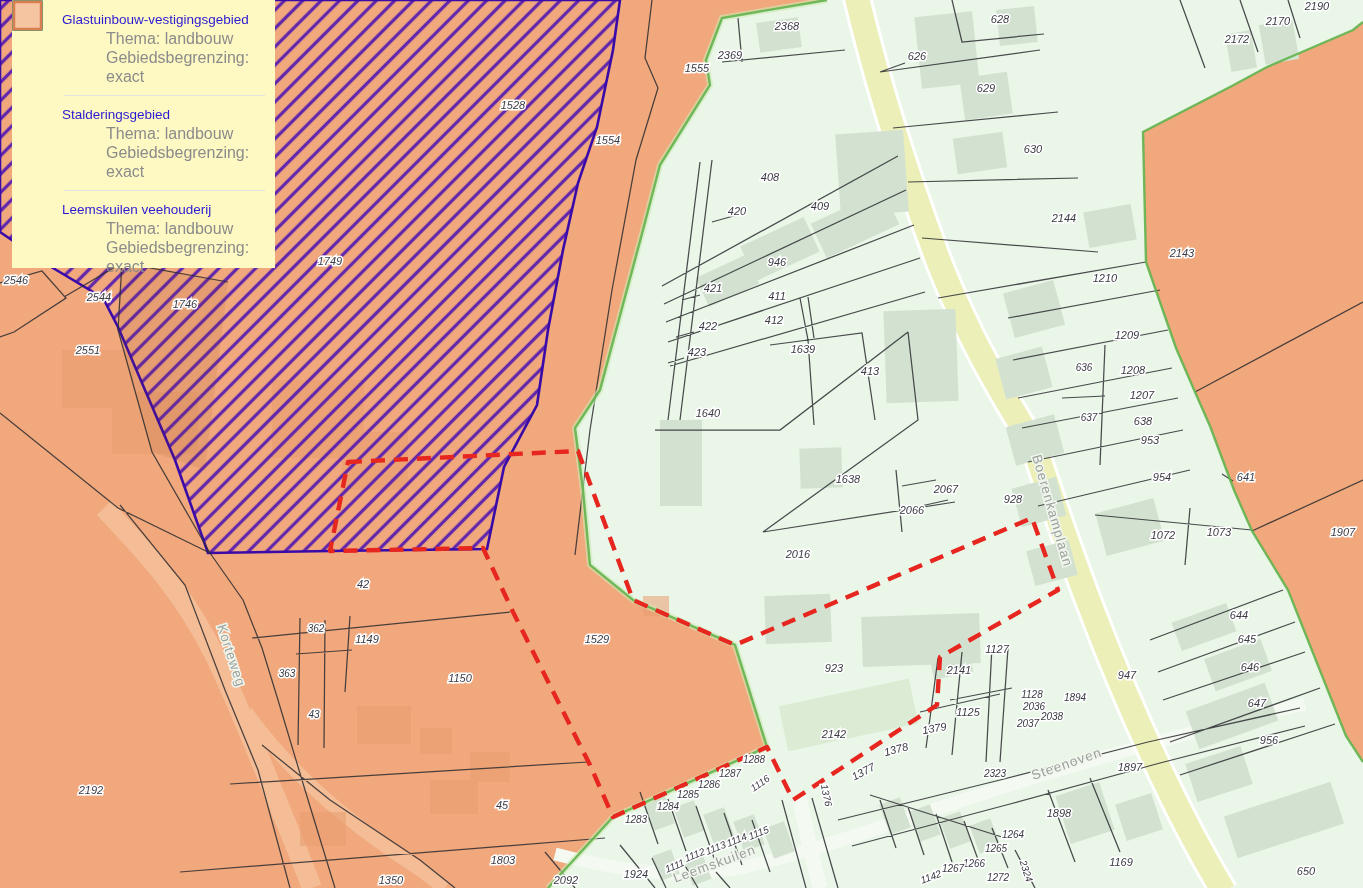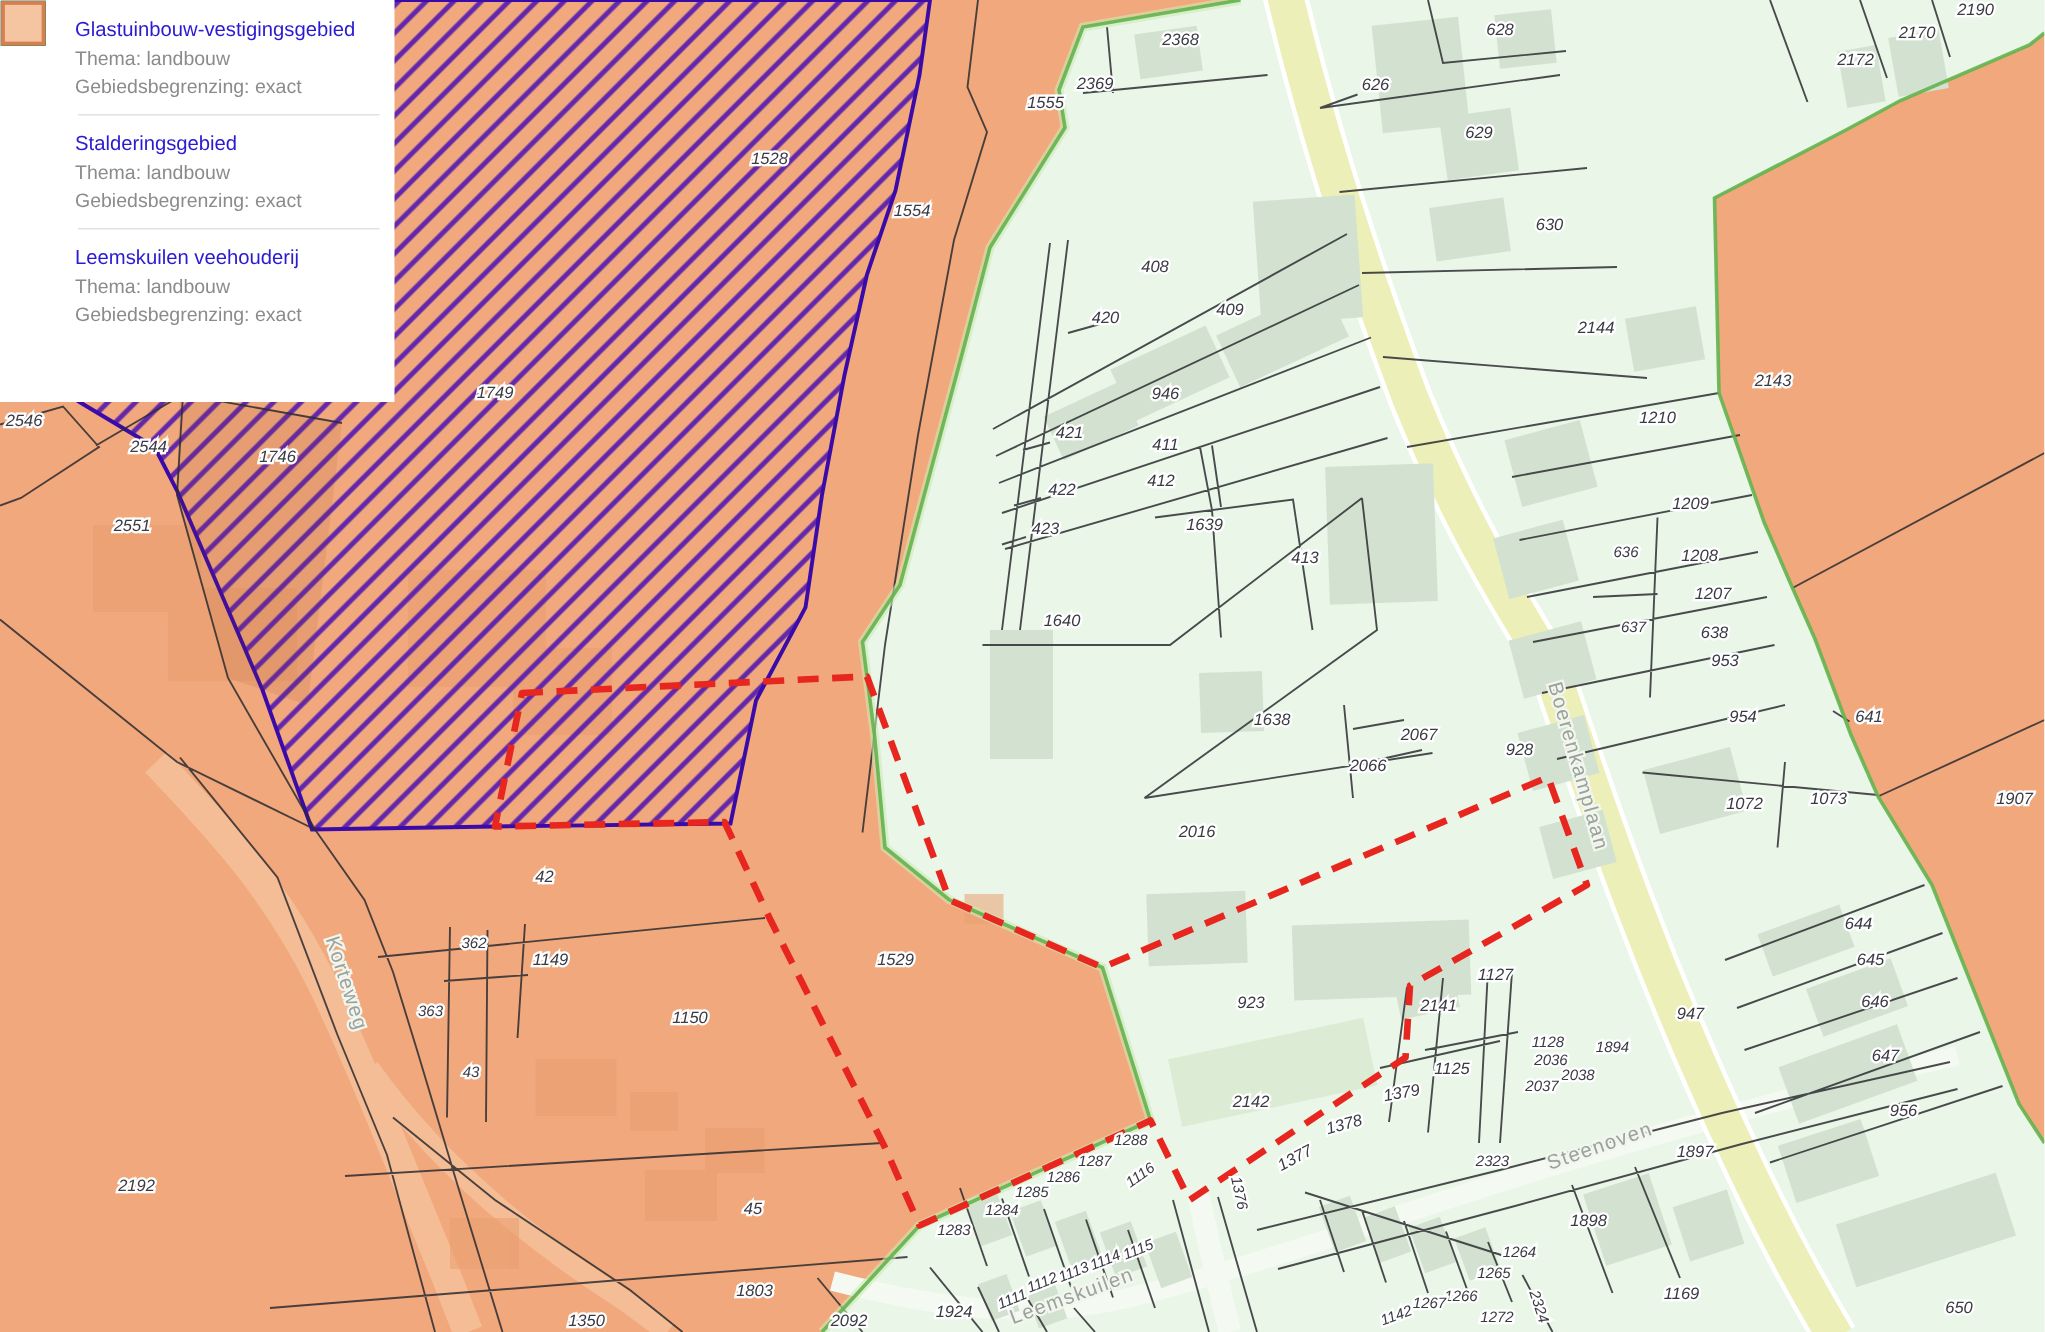--- a/index.html
+++ b/index.html
@@ -1,25 +1,25 @@
 <!DOCTYPE html>
 <html><head>
 <meta charset="utf-8">
 <style>
   html,body{margin:0;padding:0;background:#fff;}
   .stage{position:relative;width:1363px;height:888px;overflow:hidden;
          font-family:"Liberation Sans",sans-serif;background:#e9f6e8;}
   .stage svg{position:absolute;left:0;top:0;}
   
-  .legend{position:absolute;left:0;top:0;width:263px;height:268px;background:#ffffff;
+  .legend{position:absolute;left:12px;top:0;width:263px;height:268px;background:#fef9c3;
           box-sizing:border-box;padding:10px 10px 6px 8px;z-index:10;}
   .legend-item{display:flex;gap:8px;margin-bottom:2px;}
   .sw{flex:0 0 34px;padding-top:14px;}
   .lg-title{color:#2a1ad2;font-size:13.5px;line-height:19px;}
-  .lg-sub{color:#8b8b8b;font-size:13px;line-height:19px;}
+  .lg-sub{color:#8b8b8b;font-size:16px;line-height:19px;margin-left:44px;}
   .legend hr{border:none;border-top:1px solid #e2e2e2;margin:9px 0 9px 44px;}
   text.plabel{font-style:italic;fill:#3a3a44;stroke:#ffffff;stroke-width:3px;
               paint-order:stroke;font-family:"Liberation Sans",sans-serif;}
   text.slabel{fill:#99a29b;stroke:#f2f6ee;stroke-width:3px;paint-order:stroke;
               font-family:"Liberation Sans",sans-serif;letter-spacing:1px;}
 </style>
 </head>
 <body>
 
 <div class="stage">

